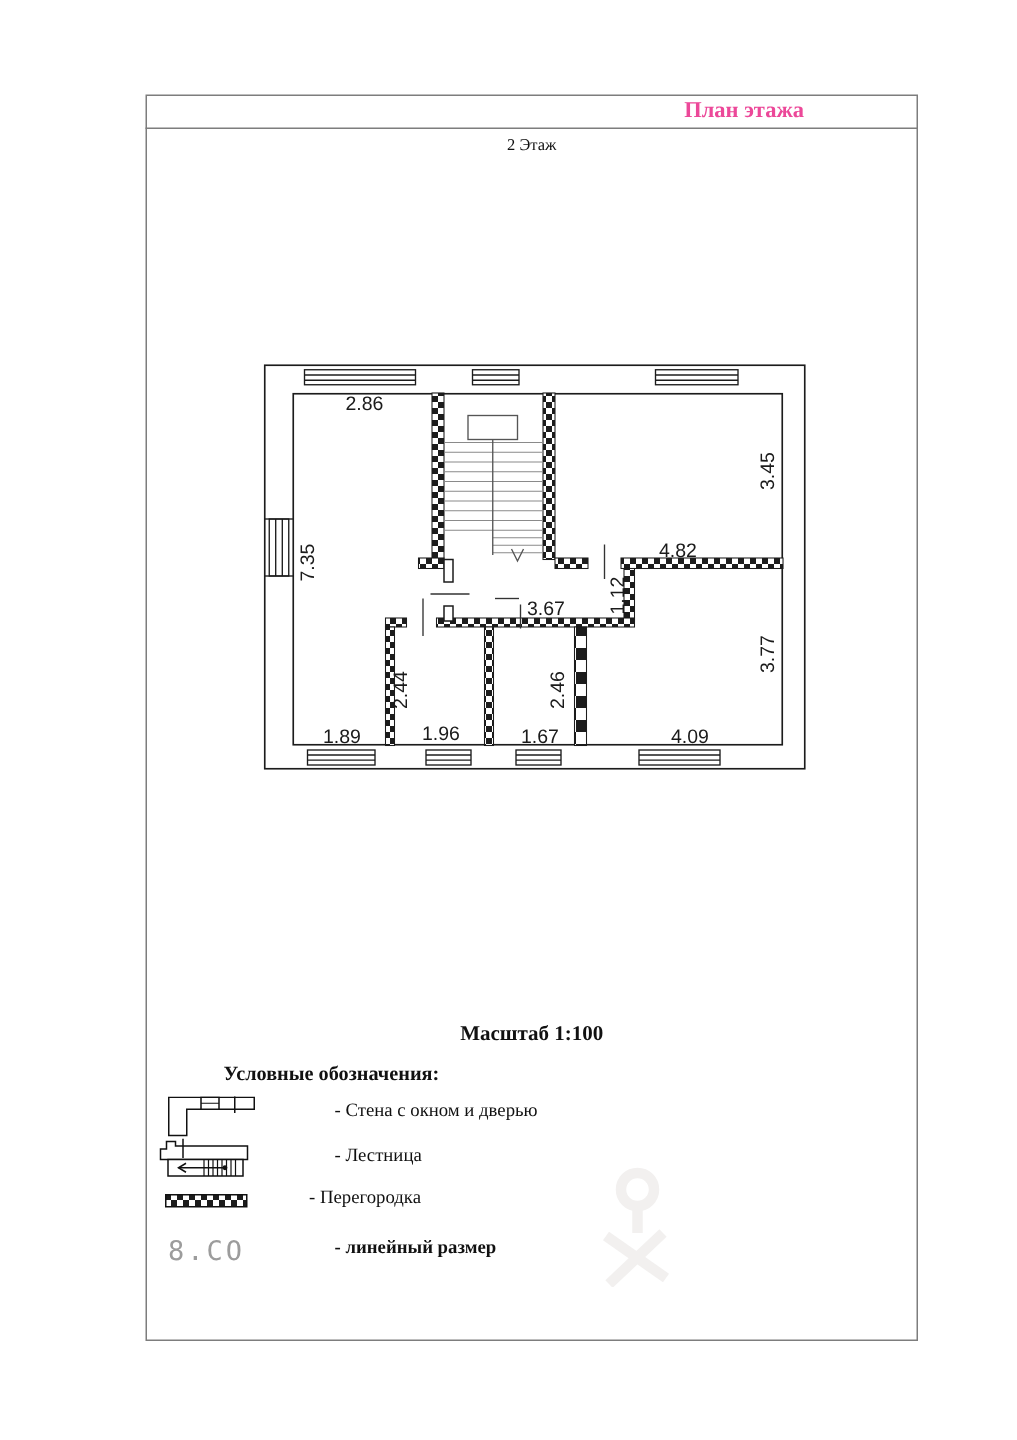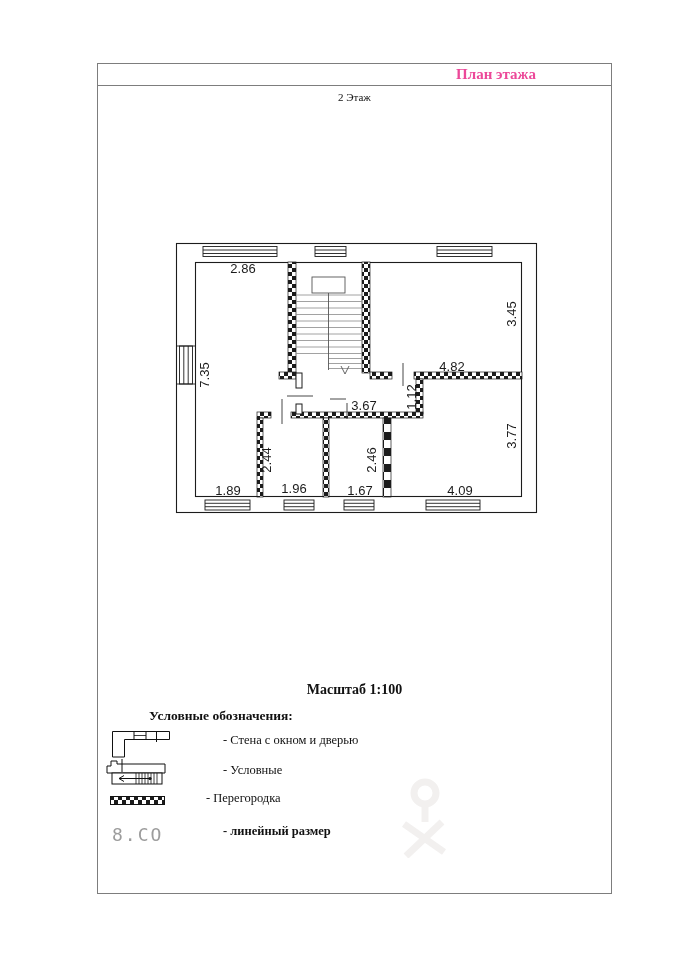--- a/index.html
+++ b/index.html
@@ -216,21 +216,21 @@
     <line x1="48" y1="14" x2="48" y2="25"></line>
       <line x1="51" y1="14" x2="51" y2="25"></line>
   </g>
   <line x1="16" y1="0" x2="16" y2="13" stroke="#111111" stroke-width="1"></line>
   <g stroke="#111111" stroke-width="1" fill="none">
     <line x1="13" y1="19.5" x2="44" y2="19.5"></line>
     <polyline points="18,16.5 13,19.5 18,22.5"></polyline>
   </g>
   <circle cx="44" cy="19.5" r="1.6" fill="#111111"></circle>
 </svg>
-<div class="abs legend-label lbl-2">- Условные</div>
+<div class="abs legend-label lbl-2">- Лестница</div>
 
 <svg class="abs icon-3" width="56" height="10" viewBox="0 0 56 10">
   <defs>
     <pattern id="chkL" width="8" height="8" patternUnits="userSpaceOnUse">
       <rect width="8" height="8" fill="#ffffff"></rect>
       <rect x="0" y="0" width="4" height="4" fill="#1c1c1c"></rect>
       <rect x="4" y="4" width="4" height="4" fill="#1c1c1c"></rect>
     </pattern>
   </defs>
   <rect x="0.5" y="0.5" width="54" height="8" fill="url(#chkL)" stroke="#111111" stroke-width="1"></rect>

